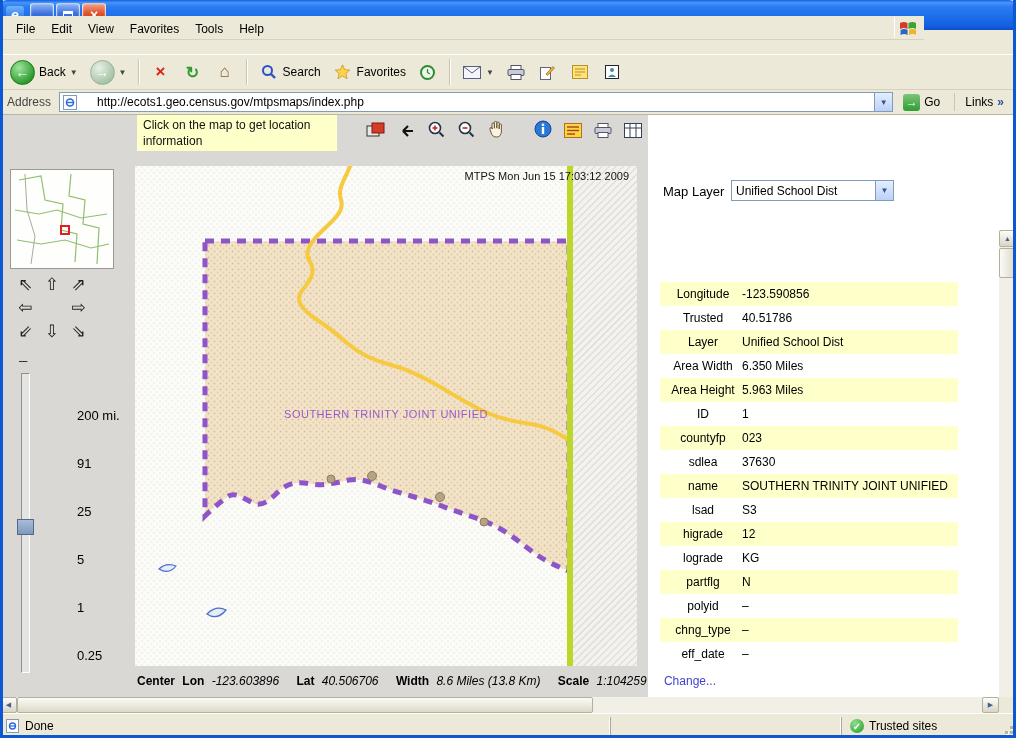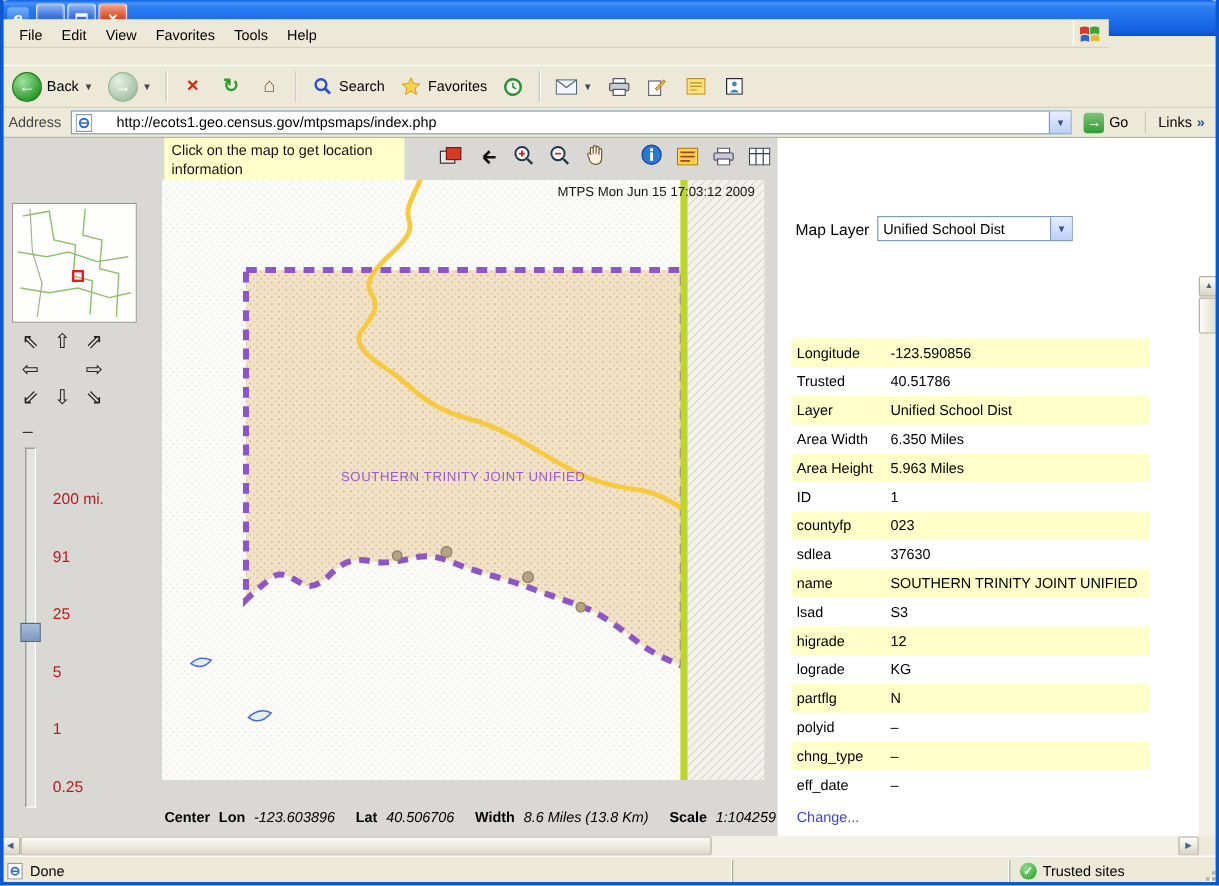--- a/index.html
+++ b/index.html
@@ -58,38 +58,38 @@
   .mt-btn{display:flex;align-items:flex-end;justify-content:center;width:23px;height:22px;}
   .mt-gap{width:10px;}
 
   .overview{position:absolute;left:10px;top:54px;width:102px;height:98px;background:#fff;border:1px solid #9a9a92;box-sizing:content-box;}
   .nav-pad{position:absolute;left:12px;top:158px;width:80px;height:70px;display:grid;grid-template-columns:repeat(3,1fr);grid-template-rows:repeat(3,1fr);place-items:center;font-size:17px;color:#222;}
   .nav-pad span{cursor:pointer;}
   .zoom-minus{position:absolute;left:19px;top:236px;font-size:15px;color:#333;}
   .zoom-track{position:absolute;left:21px;top:258px;width:9px;height:300px;background:#e4e4e2;border:1px solid #909088;border-right-color:#fdfdfd;border-bottom-color:#fdfdfd;box-sizing:border-box;}
   .zoom-thumb{position:absolute;left:17px;top:404px;width:17px;height:16px;background:linear-gradient(#a9bdd9,#7e98bc);border:1px solid #55688a;box-sizing:border-box;}
   .zoom-labels{position:absolute;left:44px;top:276px;}
-  .zoom-label{height:48px;display:flex;align-items:center;font-size:13px;color:#b91c1c;}
-
-  .map-box{position:absolute;left:135px;top:35px;width:502px;height:516px;}
+  .zoom-label{height:48px;display:flex;align-items:center;font-size:13px;color:#000000;margin-left:33px;}
+
+  .map-box{position:absolute;left:135px;top:51px;width:502px;height:516px;}
   .map-timestamp{position:absolute;right:8px;top:4px;font-size:11px;color:#111;}
   .district-label{position:absolute;left:0;top:242px;width:100%;text-align:center;font-size:11px;letter-spacing:.5px;color:#9a5ac8;}
 
   .map-status{position:absolute;left:137px;top:559px;width:520px;font-size:12px;color:#000;white-space:nowrap;}
   .map-status b{margin-right:4px;}
   .map-status .val{margin-right:14px;font-style:italic;}
   .change-link{color:#4343cc;cursor:pointer;}
 
   .layer-label{position:absolute;left:663px;top:69px;font-size:13px;color:#000;}
   .layer-select{position:absolute;left:731px;top:65px;width:163px;height:21px;border:1px solid #7f9db9;background:#fff;display:flex;align-items:center;font-size:12px;padding-left:4px;box-sizing:border-box;cursor:default;}
   .layer-select .sel-text{flex:1;white-space:nowrap;overflow:hidden;}
   .select-arrow{width:17px;height:19px;background:linear-gradient(#e6eefe,#bcd0f8);border-left:1px solid #7f9db9;display:flex;align-items:center;justify-content:center;font-size:8px;color:#34518a;}
 
   .info-table{position:absolute;left:660px;top:167px;width:298px;font-size:12px;}
-  .info-row{display:flex;height:24px;align-items:center;background:#fff;}
+  .info-row{display:flex;height:24px;align-items:center;background:#fff;text-align:center;}
   .info-row:nth-child(odd){background:#ffffca;}
   .info-key{width:78px;padding-left:4px;flex:none;}
   .info-value{white-space:nowrap;}
 
   
   .vscroll{position:absolute;left:999px;top:115px;width:17px;height:582px;background:#f2f0e6;}
   .sb-btn{position:absolute;width:17px;height:17px;background:linear-gradient(#fdfdfa,#d9d5c4);border:1px solid #b3b09e;border-radius:2px;color:#44608c;font-size:7px;display:flex;align-items:center;justify-content:center;box-sizing:border-box;}
   .vs-up{left:0;top:0;}
   .vs-thumb{position:absolute;left:0;top:18px;width:17px;height:30px;background:linear-gradient(90deg,#fbfbf8,#dcd9c8);border:1px solid #b3b09e;border-radius:2px;box-sizing:border-box;}
   .hscroll{position:absolute;left:0;top:697px;width:999px;height:16px;background:#f2f0e6;}

